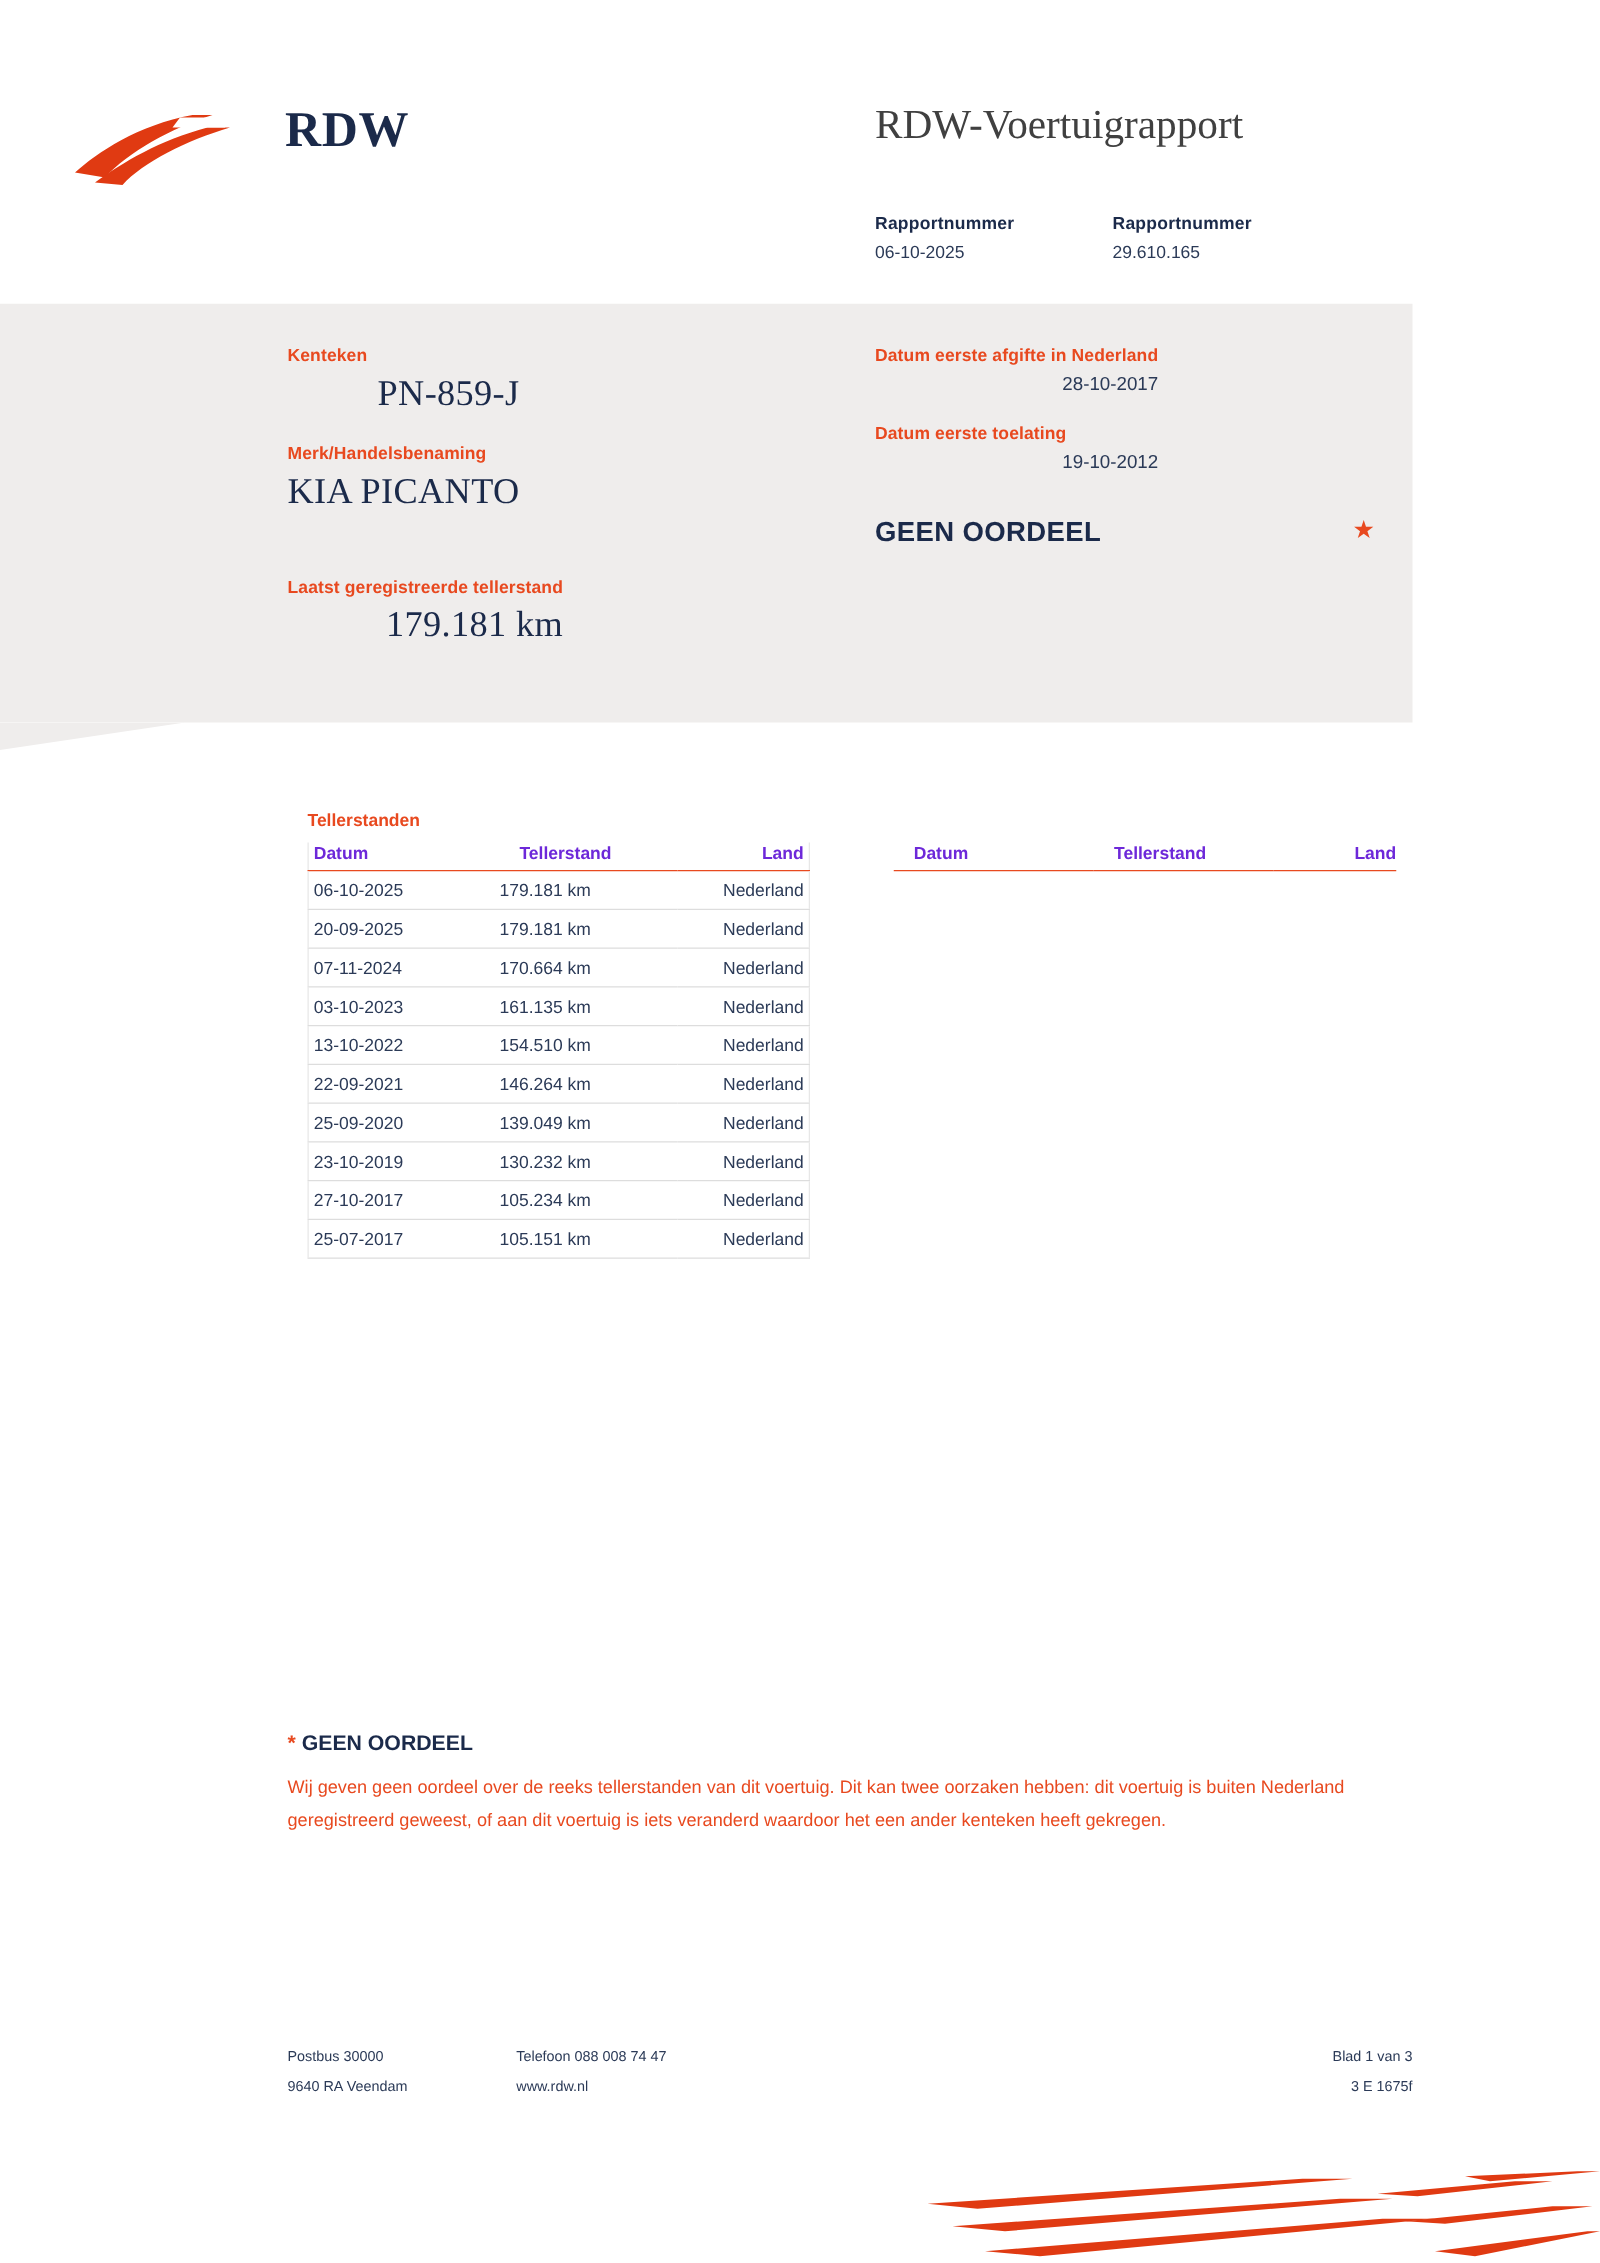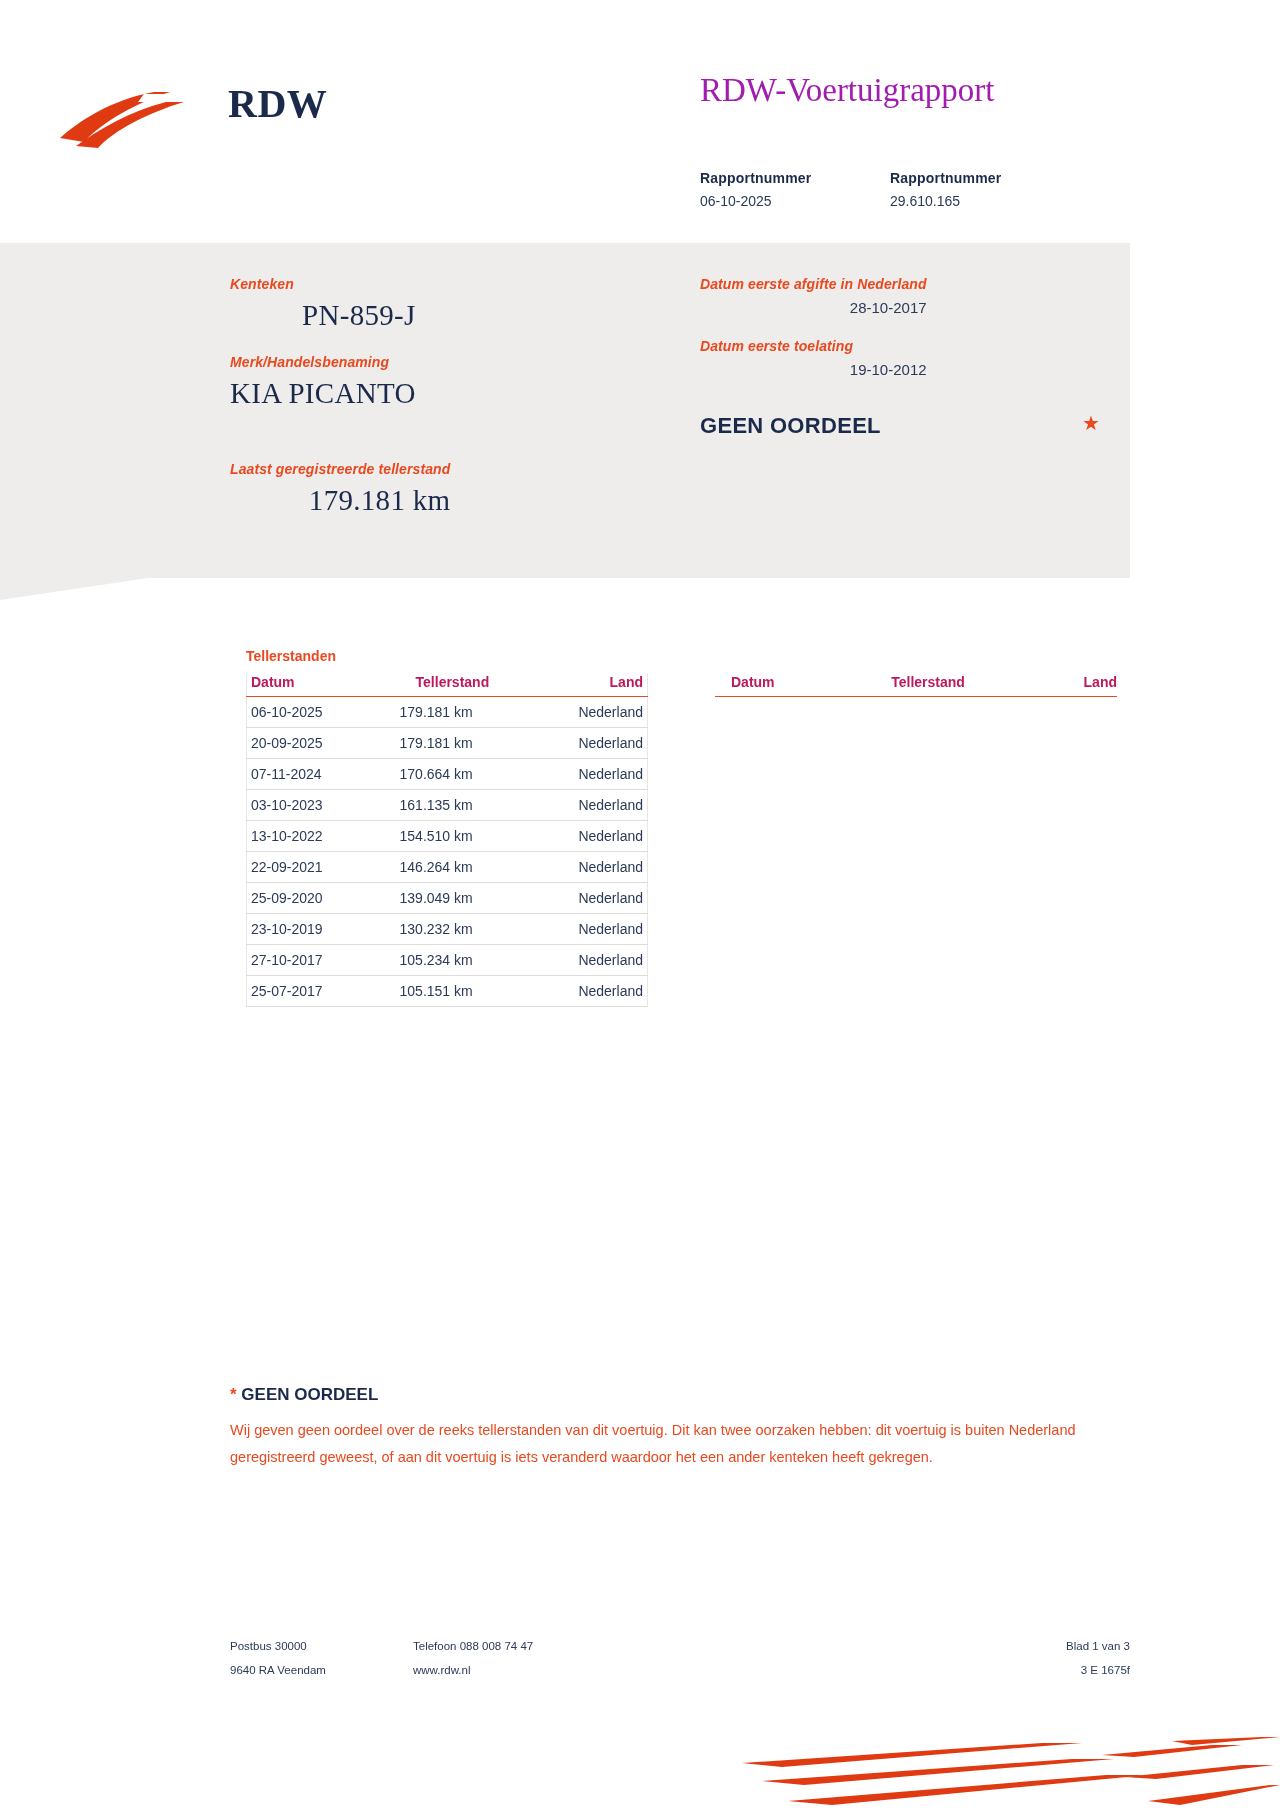--- a/index.html
+++ b/index.html
@@ -42,23 +42,23 @@
     top: 40px;
     font-size: 40px;
     font-weight: bold;
     letter-spacing: 0.5px;
     color: #1b2a4a;
     font-family: "Liberation Serif", serif;
   }
   .report-title {
     position: absolute;
     left: 700px;
-    top: 32px;
+    top: 42px;
     font-size: 33px;
-    color: #a21caf;
+    color: #404040;
     font-family: "Liberation Serif", serif;
   }
   .meta {
     position: absolute;
     left: 700px;
     top: 130px;
     display: flex;
     gap: 40px;
   }
   .meta-block { width: 150px; }
@@ -95,21 +95,20 @@
   .band-inner {
     position: absolute;
     left: 0; top: 0;
     width: 100%; height: 100%;
   }
   .lbl {
     font-size: 14px;
     font-weight: bold;
     color: #e8491f;
     letter-spacing: 0.1px;
-    font-style: italic;
   }
   .val-big {
     font-size: 29px;
     font-family: "Liberation Serif", serif;
     color: #1b2a4a;
     letter-spacing: 0.3px;
   }
   .val-small {
     font-size: 15px;
     color: #2b3a57;
@@ -160,21 +159,21 @@
   .tbl-left { left: 16px; width: 402px; }
   .tbl-right { left: 485px; width: 402px; top: 26px; }
   table {
     border-collapse: collapse;
     width: 100%;
     font-size: 14px;
   }
   thead th {
     font-size: 14px;
     font-weight: bold;
-    color: #be185d;
+    color: #6d28d9;
     padding: 0 0 6px 16px;
     text-align: left;
     border-bottom: 1.5px solid #e8491f;
   }
   tbody td {
     padding: 7px 0;
     color: #2b3a57;
     border-bottom: 1px solid #dddddd;
     font-size: 14px;
     white-space: nowrap;

